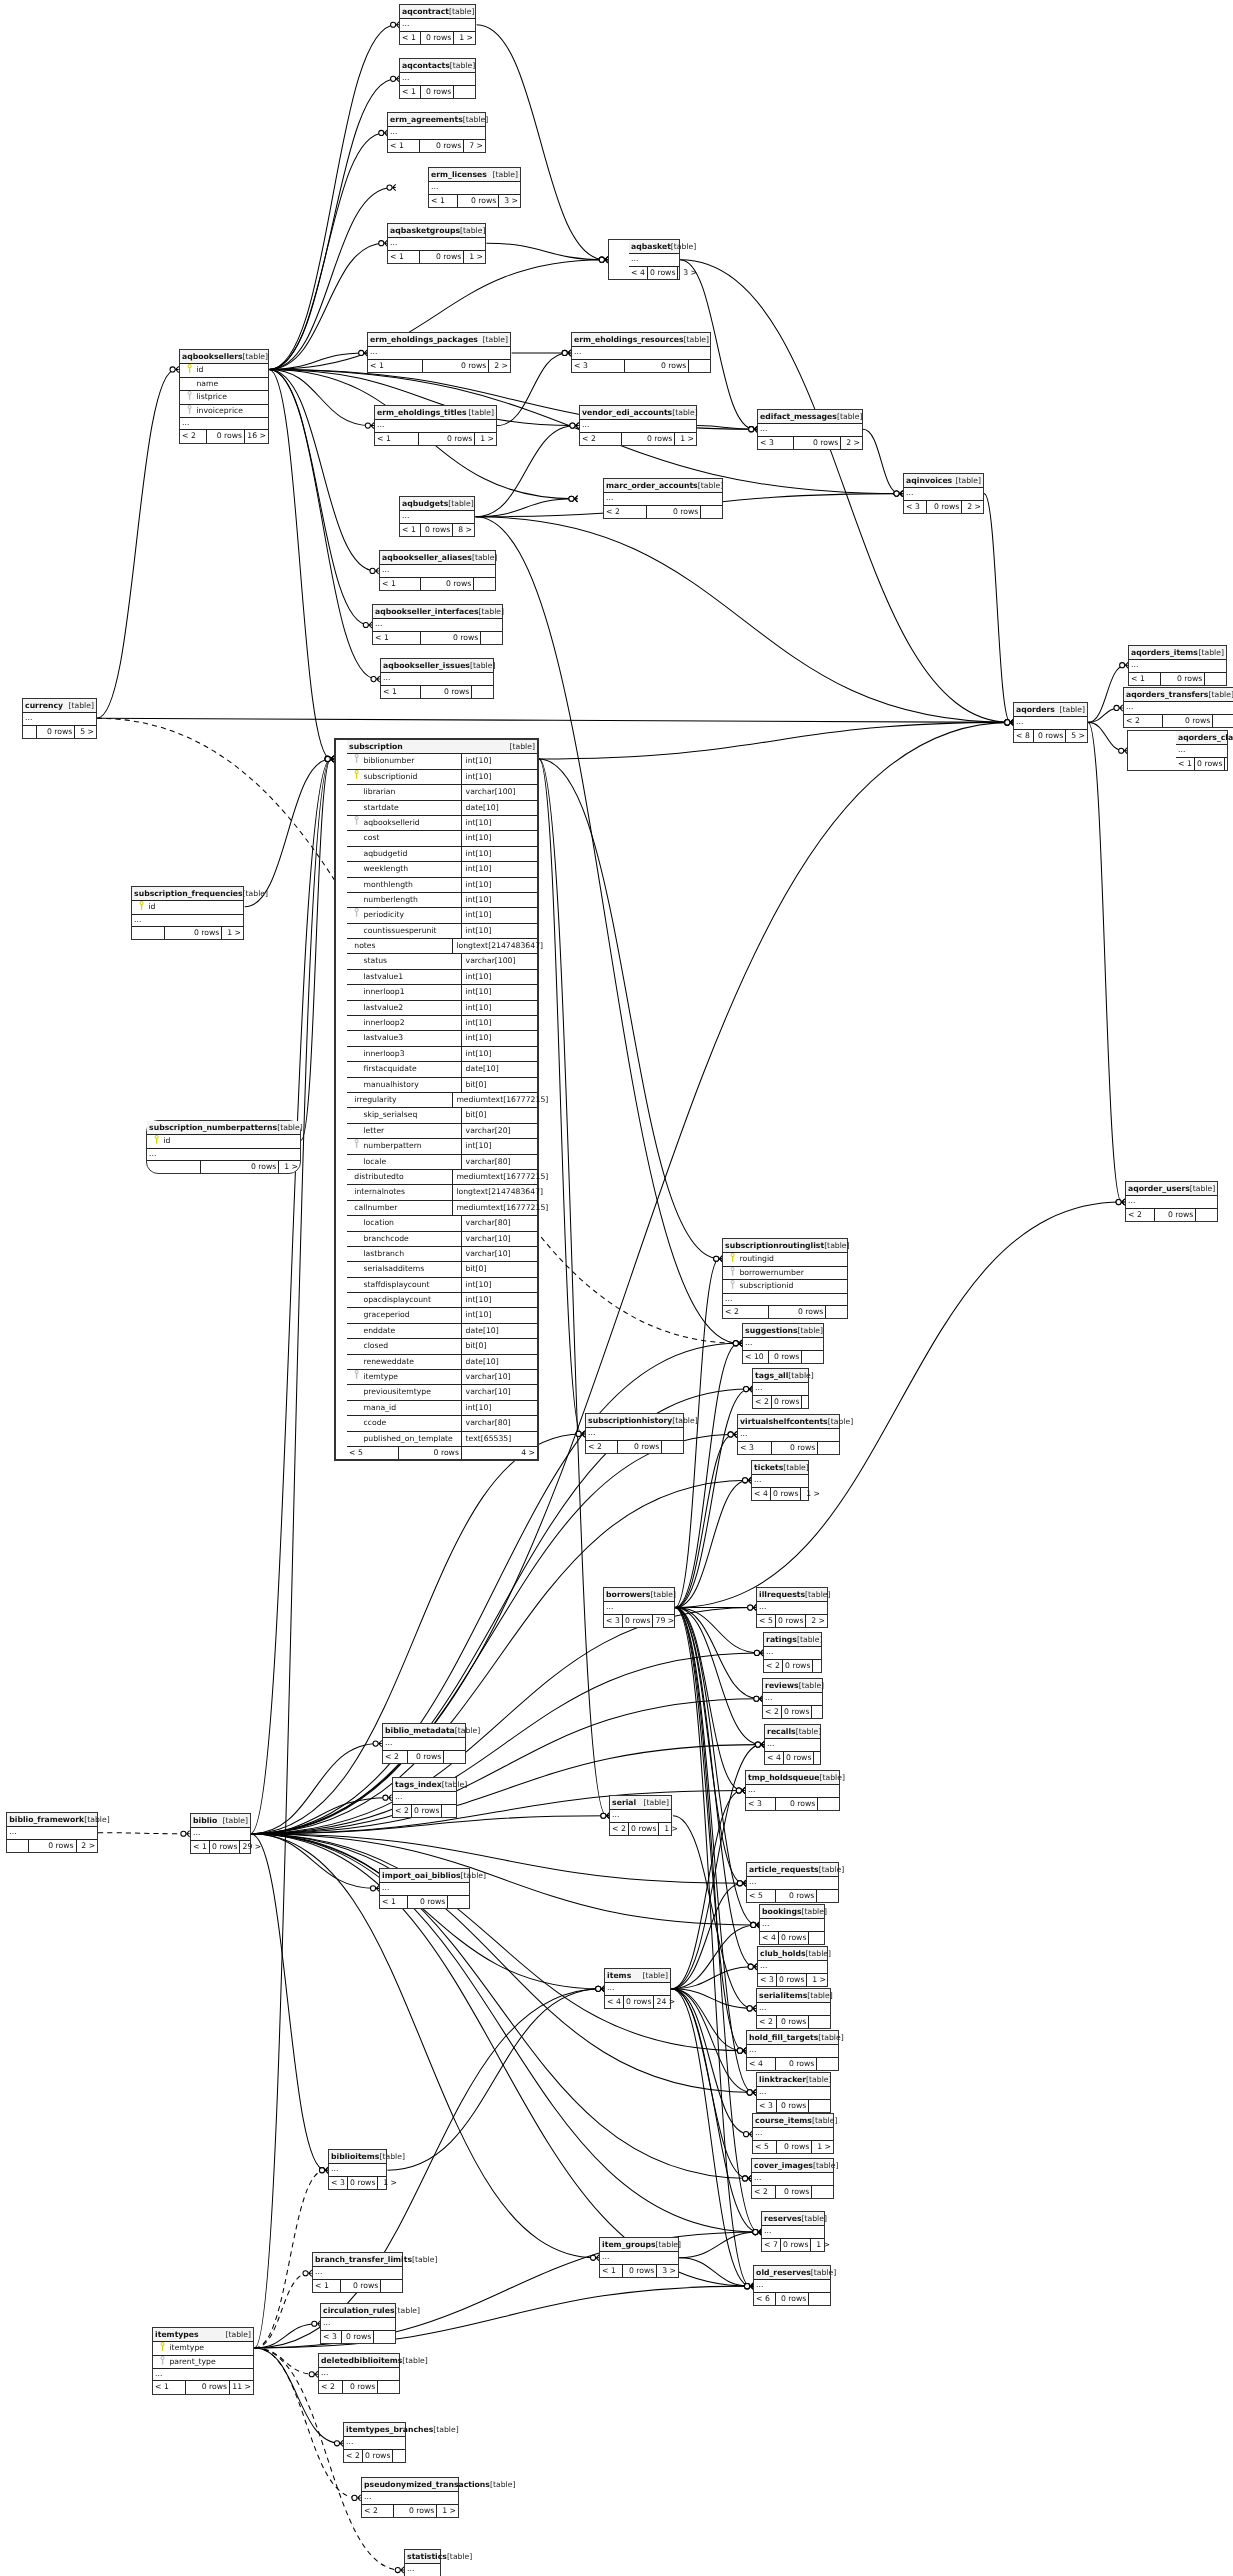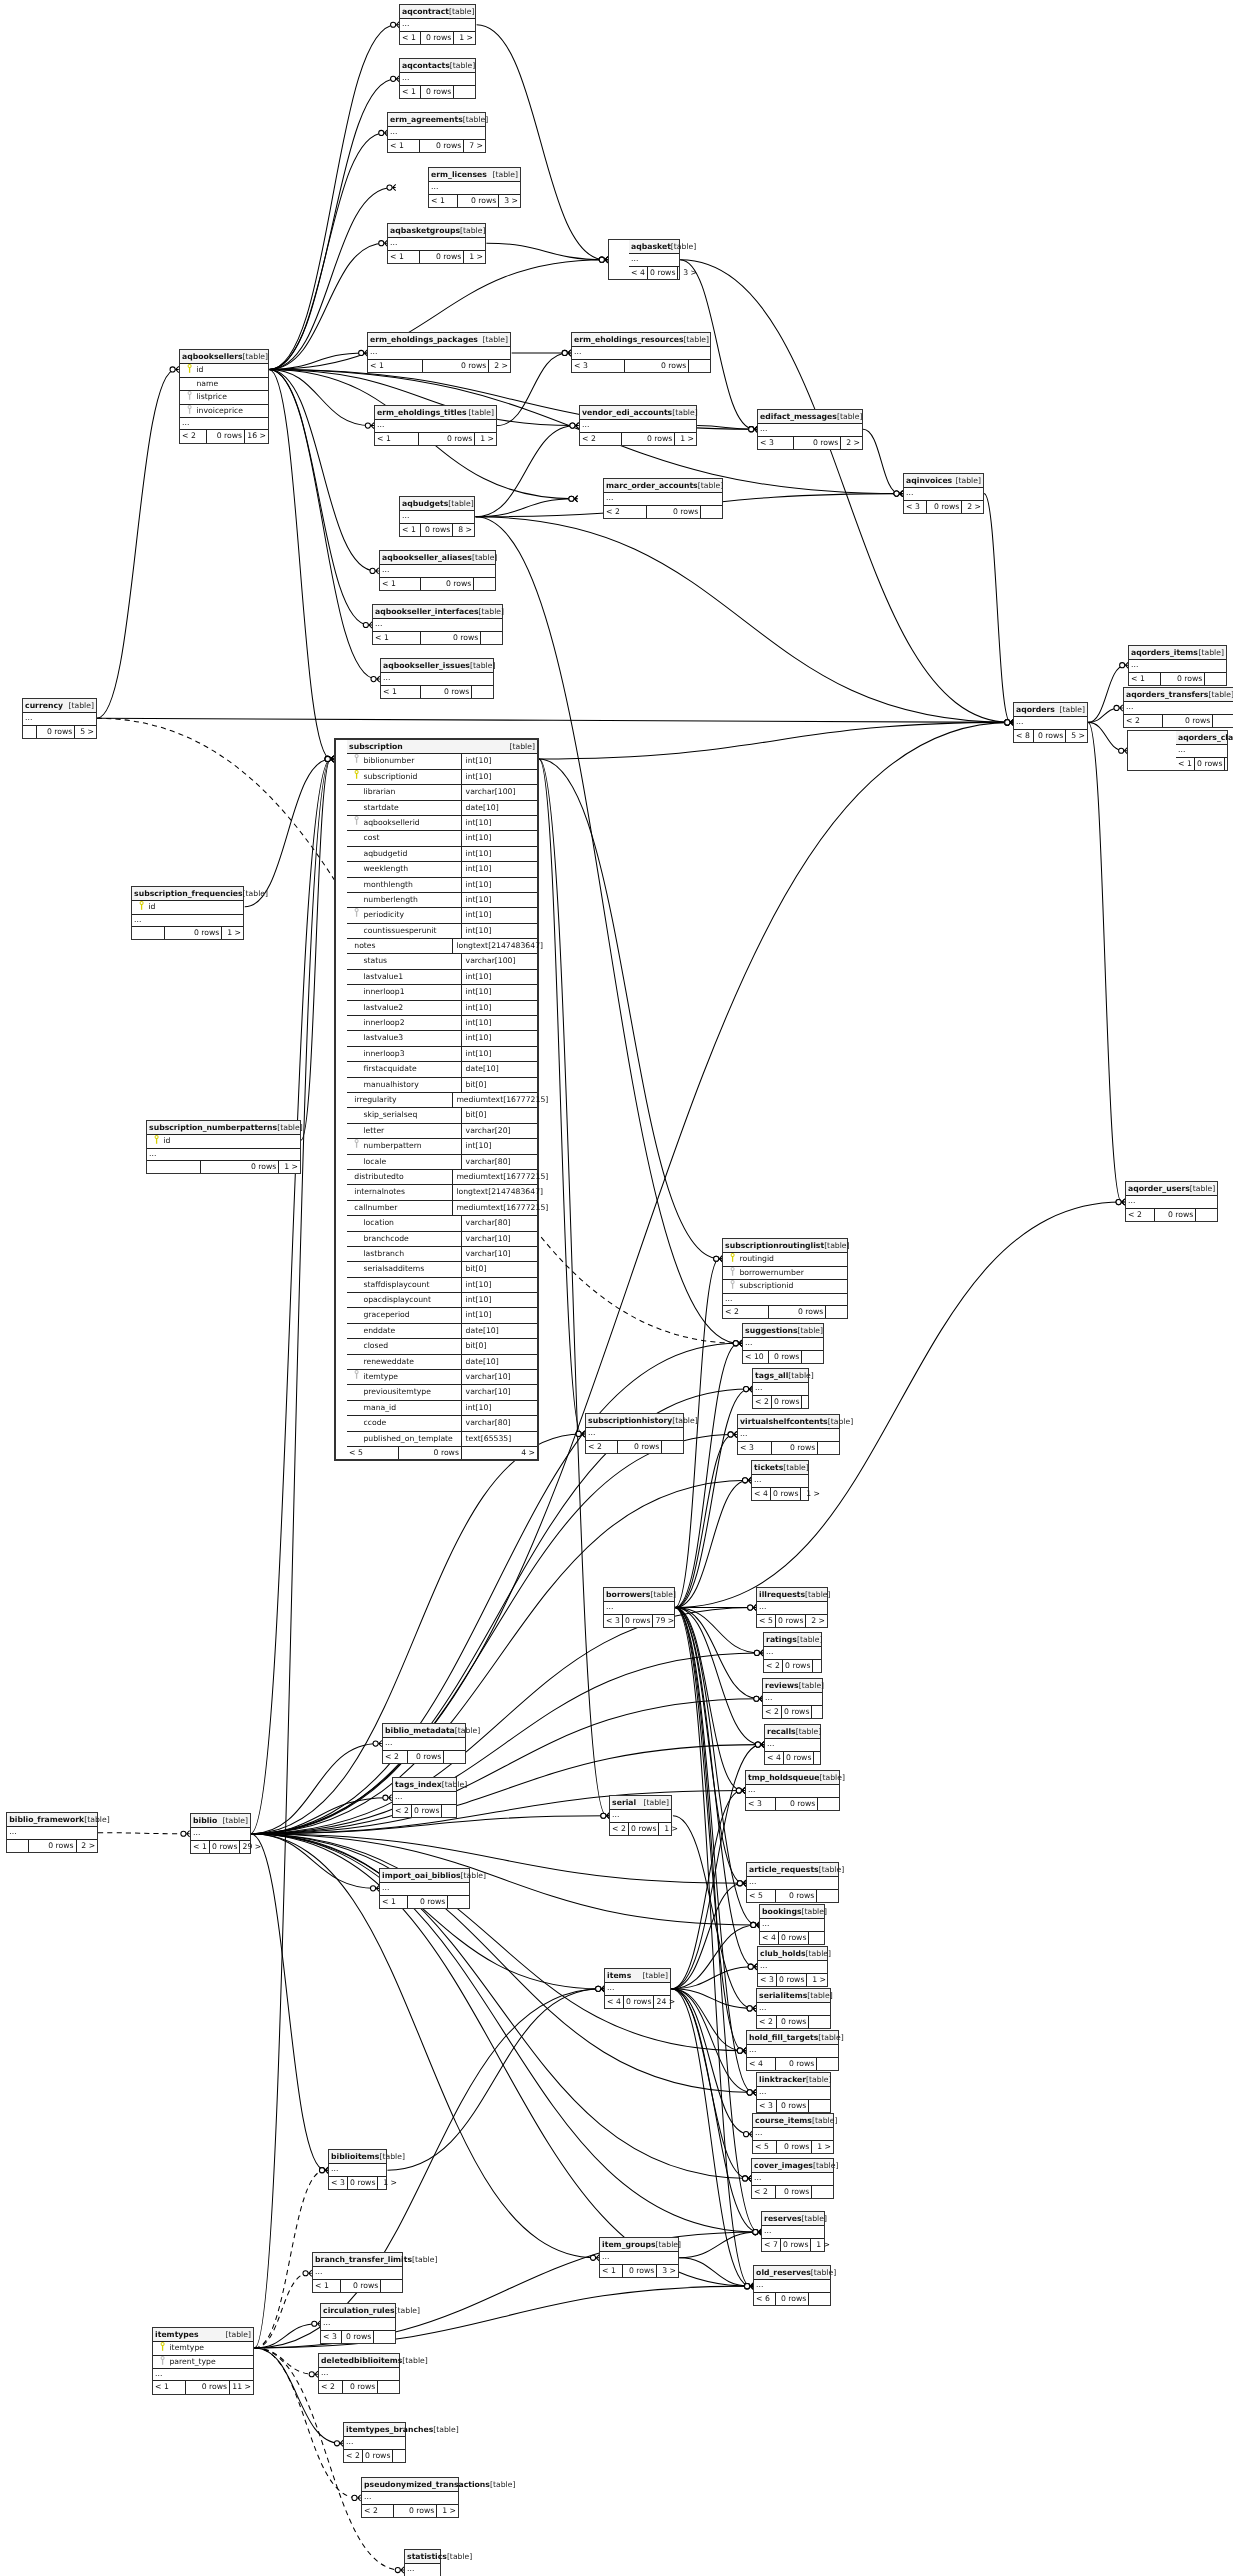--- a/index.html
+++ b/index.html
@@ -703,21 +703,21 @@
           </svg></span>
         <span class="cn">id</span>
       </div>
       <div class="ell">...</div>
       <div class="ft">
         <span class="l"></span>
         <span class="m">0 rows</span>
         <span class="r">1 &gt;</span>
       </div>
     </div>
-    <div class="tbl" style="left: 146px; top: 1120px; width: 155px;">
+    <div class="tbl" style="left: 146px; top: 1120px; width: 155px; border-radius: 12px;">
       <div class="hd">
         <span class="nm">subscription_numberpatterns</span>
         <span class="tg">[table]</span>
       </div>
       <div class="row">
         <span class="key"><svg width="5.2" height="9.3" viewBox="0 0 10 18">
             <circle cx="5" cy="4" r="3" fill="none" stroke="#d8d000" stroke-width="2"></circle>
             <line x1="5" y1="7" x2="5" y2="17" stroke="#d8d000" stroke-width="2.5"></line>
           </svg></span>
         <span class="cn">id</span>

